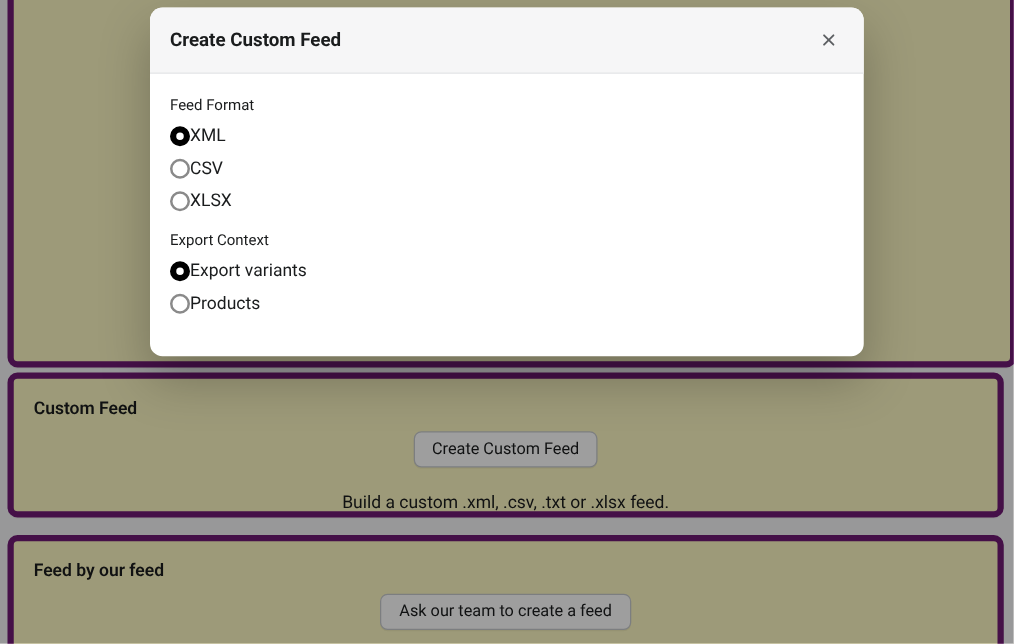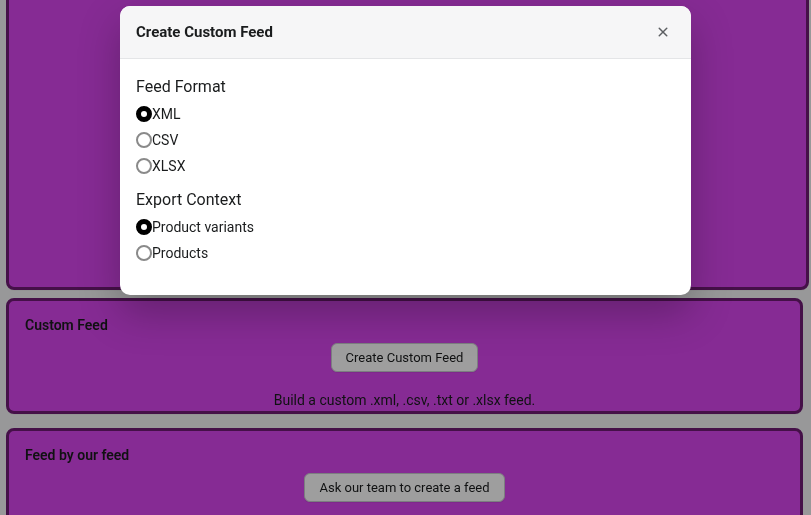--- a/index.html
+++ b/index.html
@@ -16,22 +16,22 @@
 
   
   .page {
     width: 811px;
     height: 515px;
     position: relative;
   }
 
   .card {
     position: absolute;
-    background: #d946ef;
-    border: 3px solid #701a75;
+    background: #fef9c3;
+    border: 5px solid #701a75;
     border-radius: 8px;
     box-shadow: 0 1px 0 rgba(0,0,0,0.03);
   }
 
   .card-top {
     left: 6px;
     top: -40px;
     width: 797px;
     height: 324px;
   }
@@ -128,21 +128,21 @@
   }
   .close-btn svg {
     width: 14px;
     height: 14px;
   }
 
   .modal-body {
     padding: 18px 16px 18px 16px;
   }
   .section-label {
-    font-size: 16px;
+    font-size: 12px;
     color: #1a1c1d;
     margin-bottom: 10px;
   }
   .radio-list {
     display: flex;
     flex-direction: column;
     gap: 10px;
     margin-bottom: 16px;
   }
   .radio-item {
@@ -220,21 +220,21 @@
           <div class="radio-item">
             <span class="radio"></span>
             <span class="radio-label">XLSX</span>
           </div>
         </div>
 
       <div class="section-label">Export Context</div>
       <div class="radio-list" id="export-context-list">
           <div class="radio-item">
             <span class="radio selected"></span>
-            <span class="radio-label">Product variants</span>
+            <span class="radio-label">Export variants</span>
           </div>
           <div class="radio-item">
             <span class="radio"></span>
             <span class="radio-label">Products</span>
           </div>
         </div>
 
     </div>
   </div>
 

